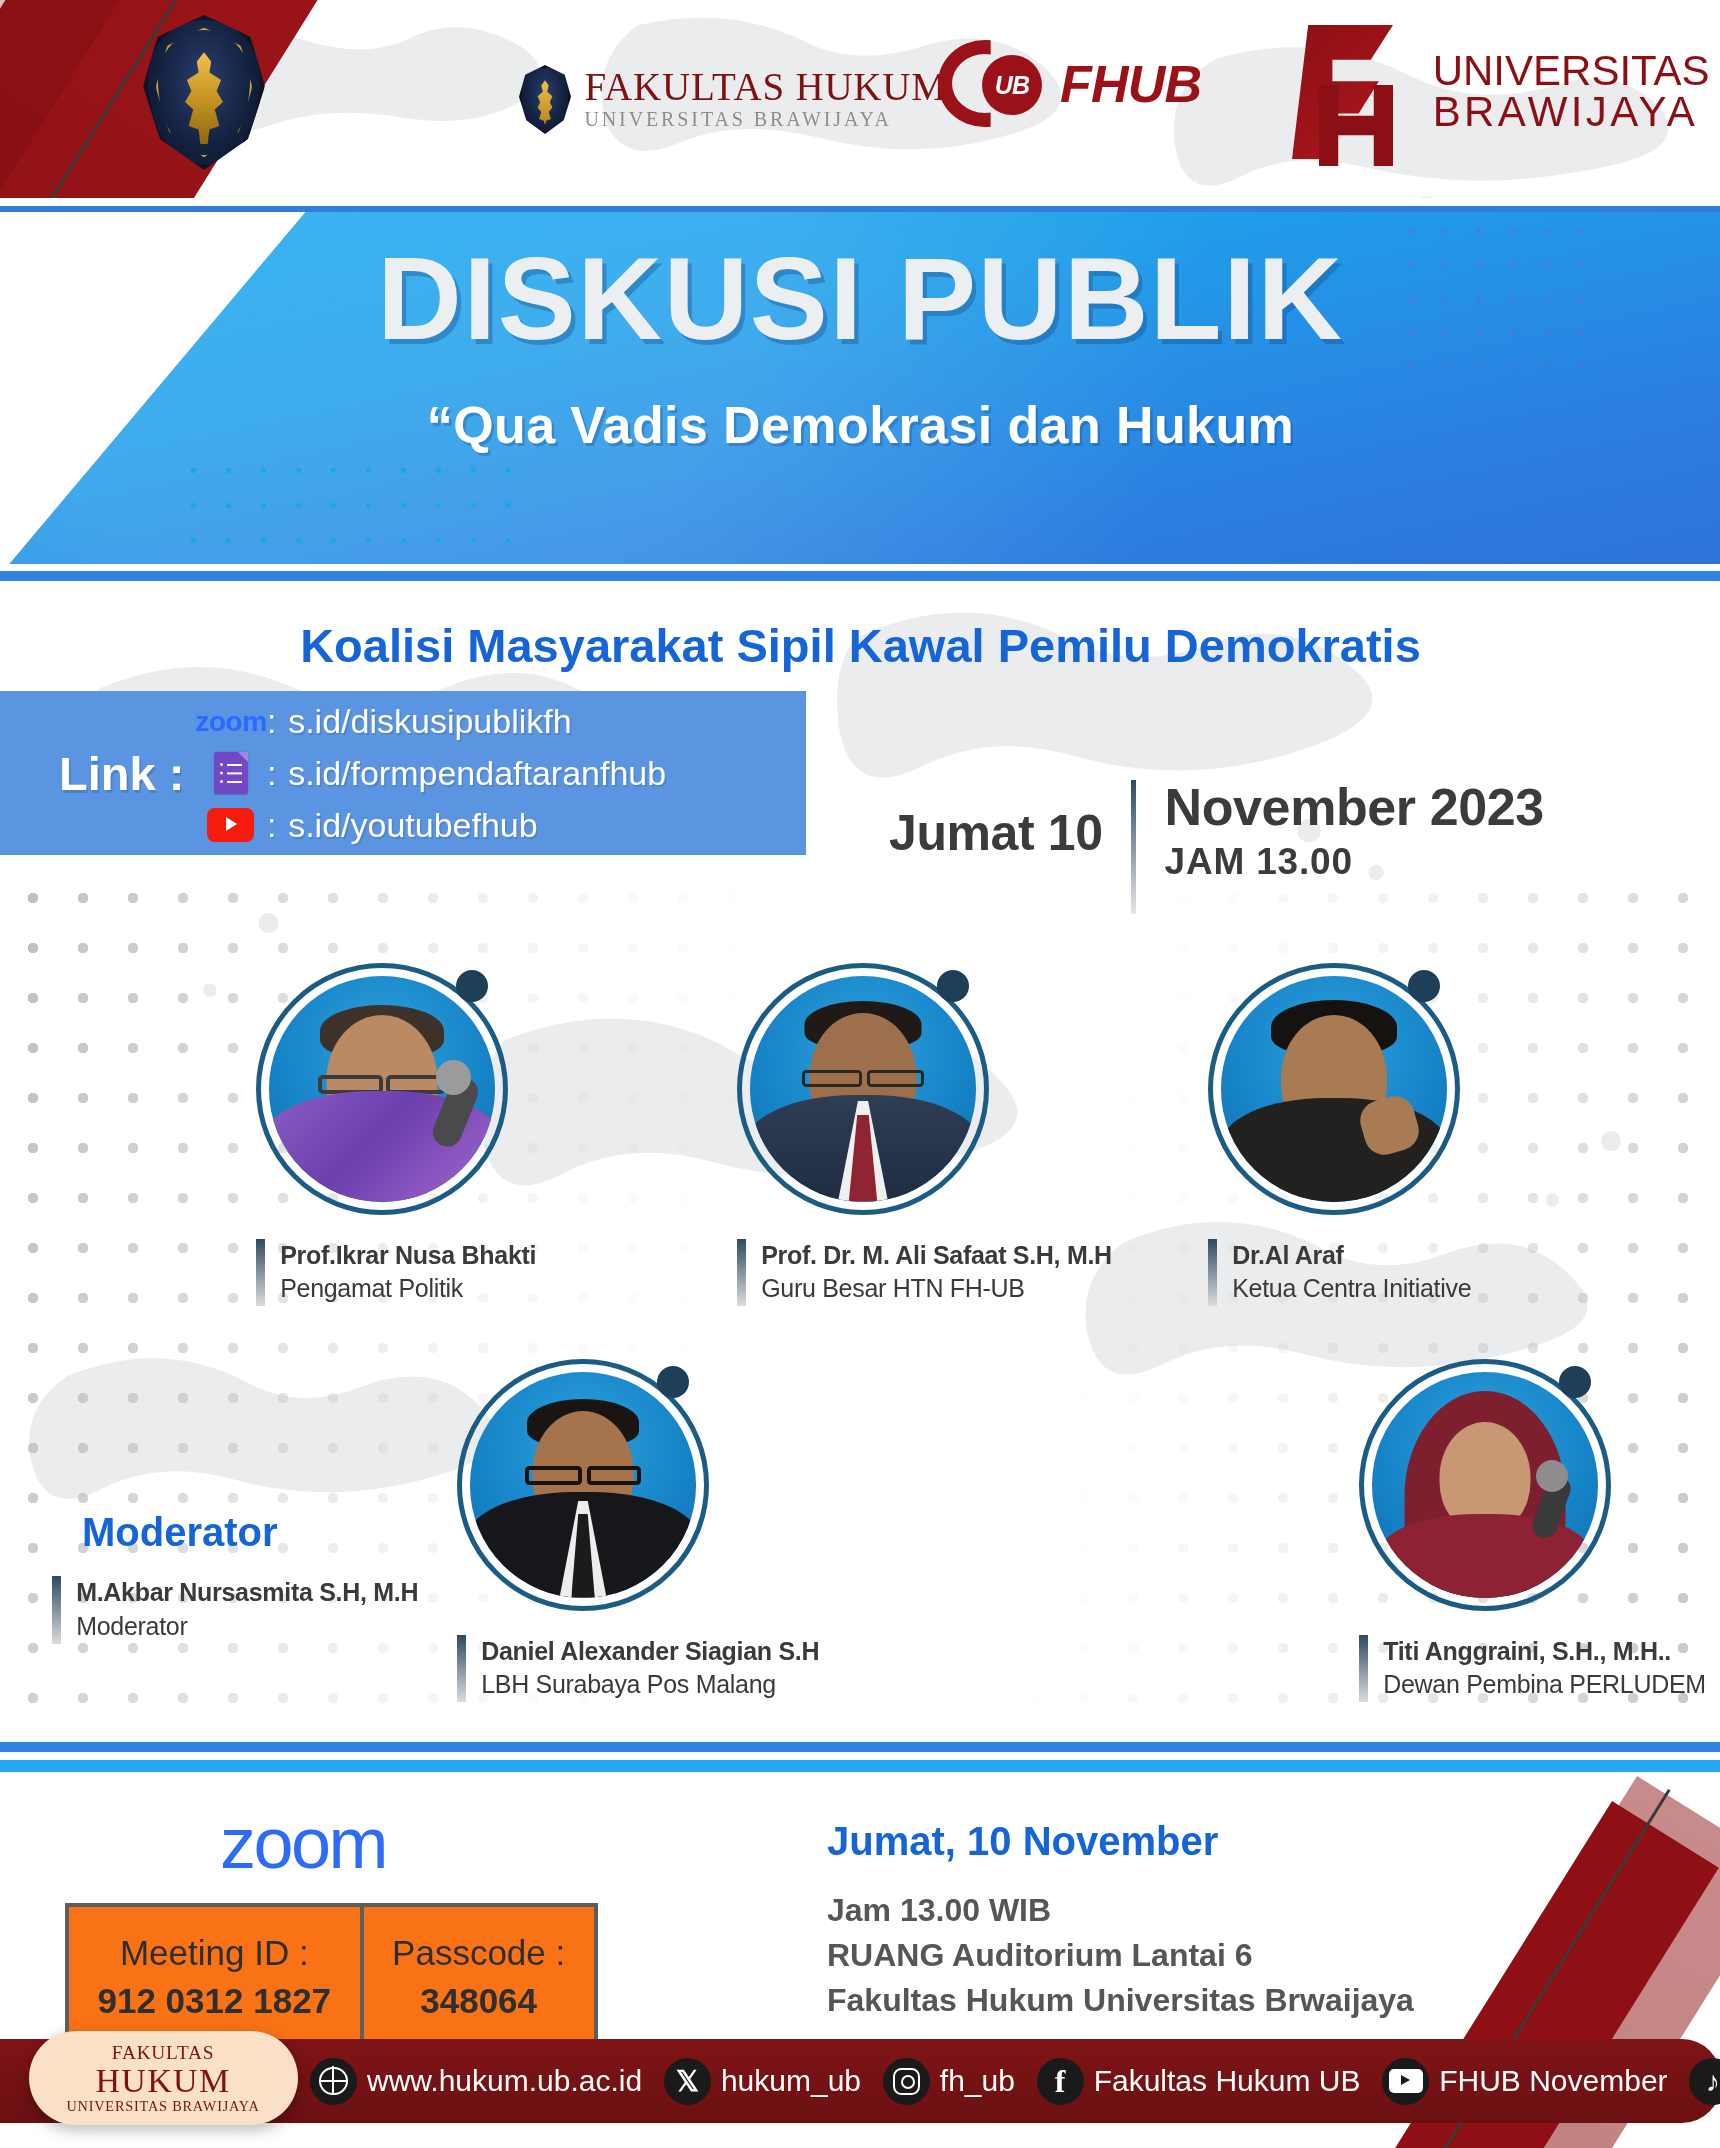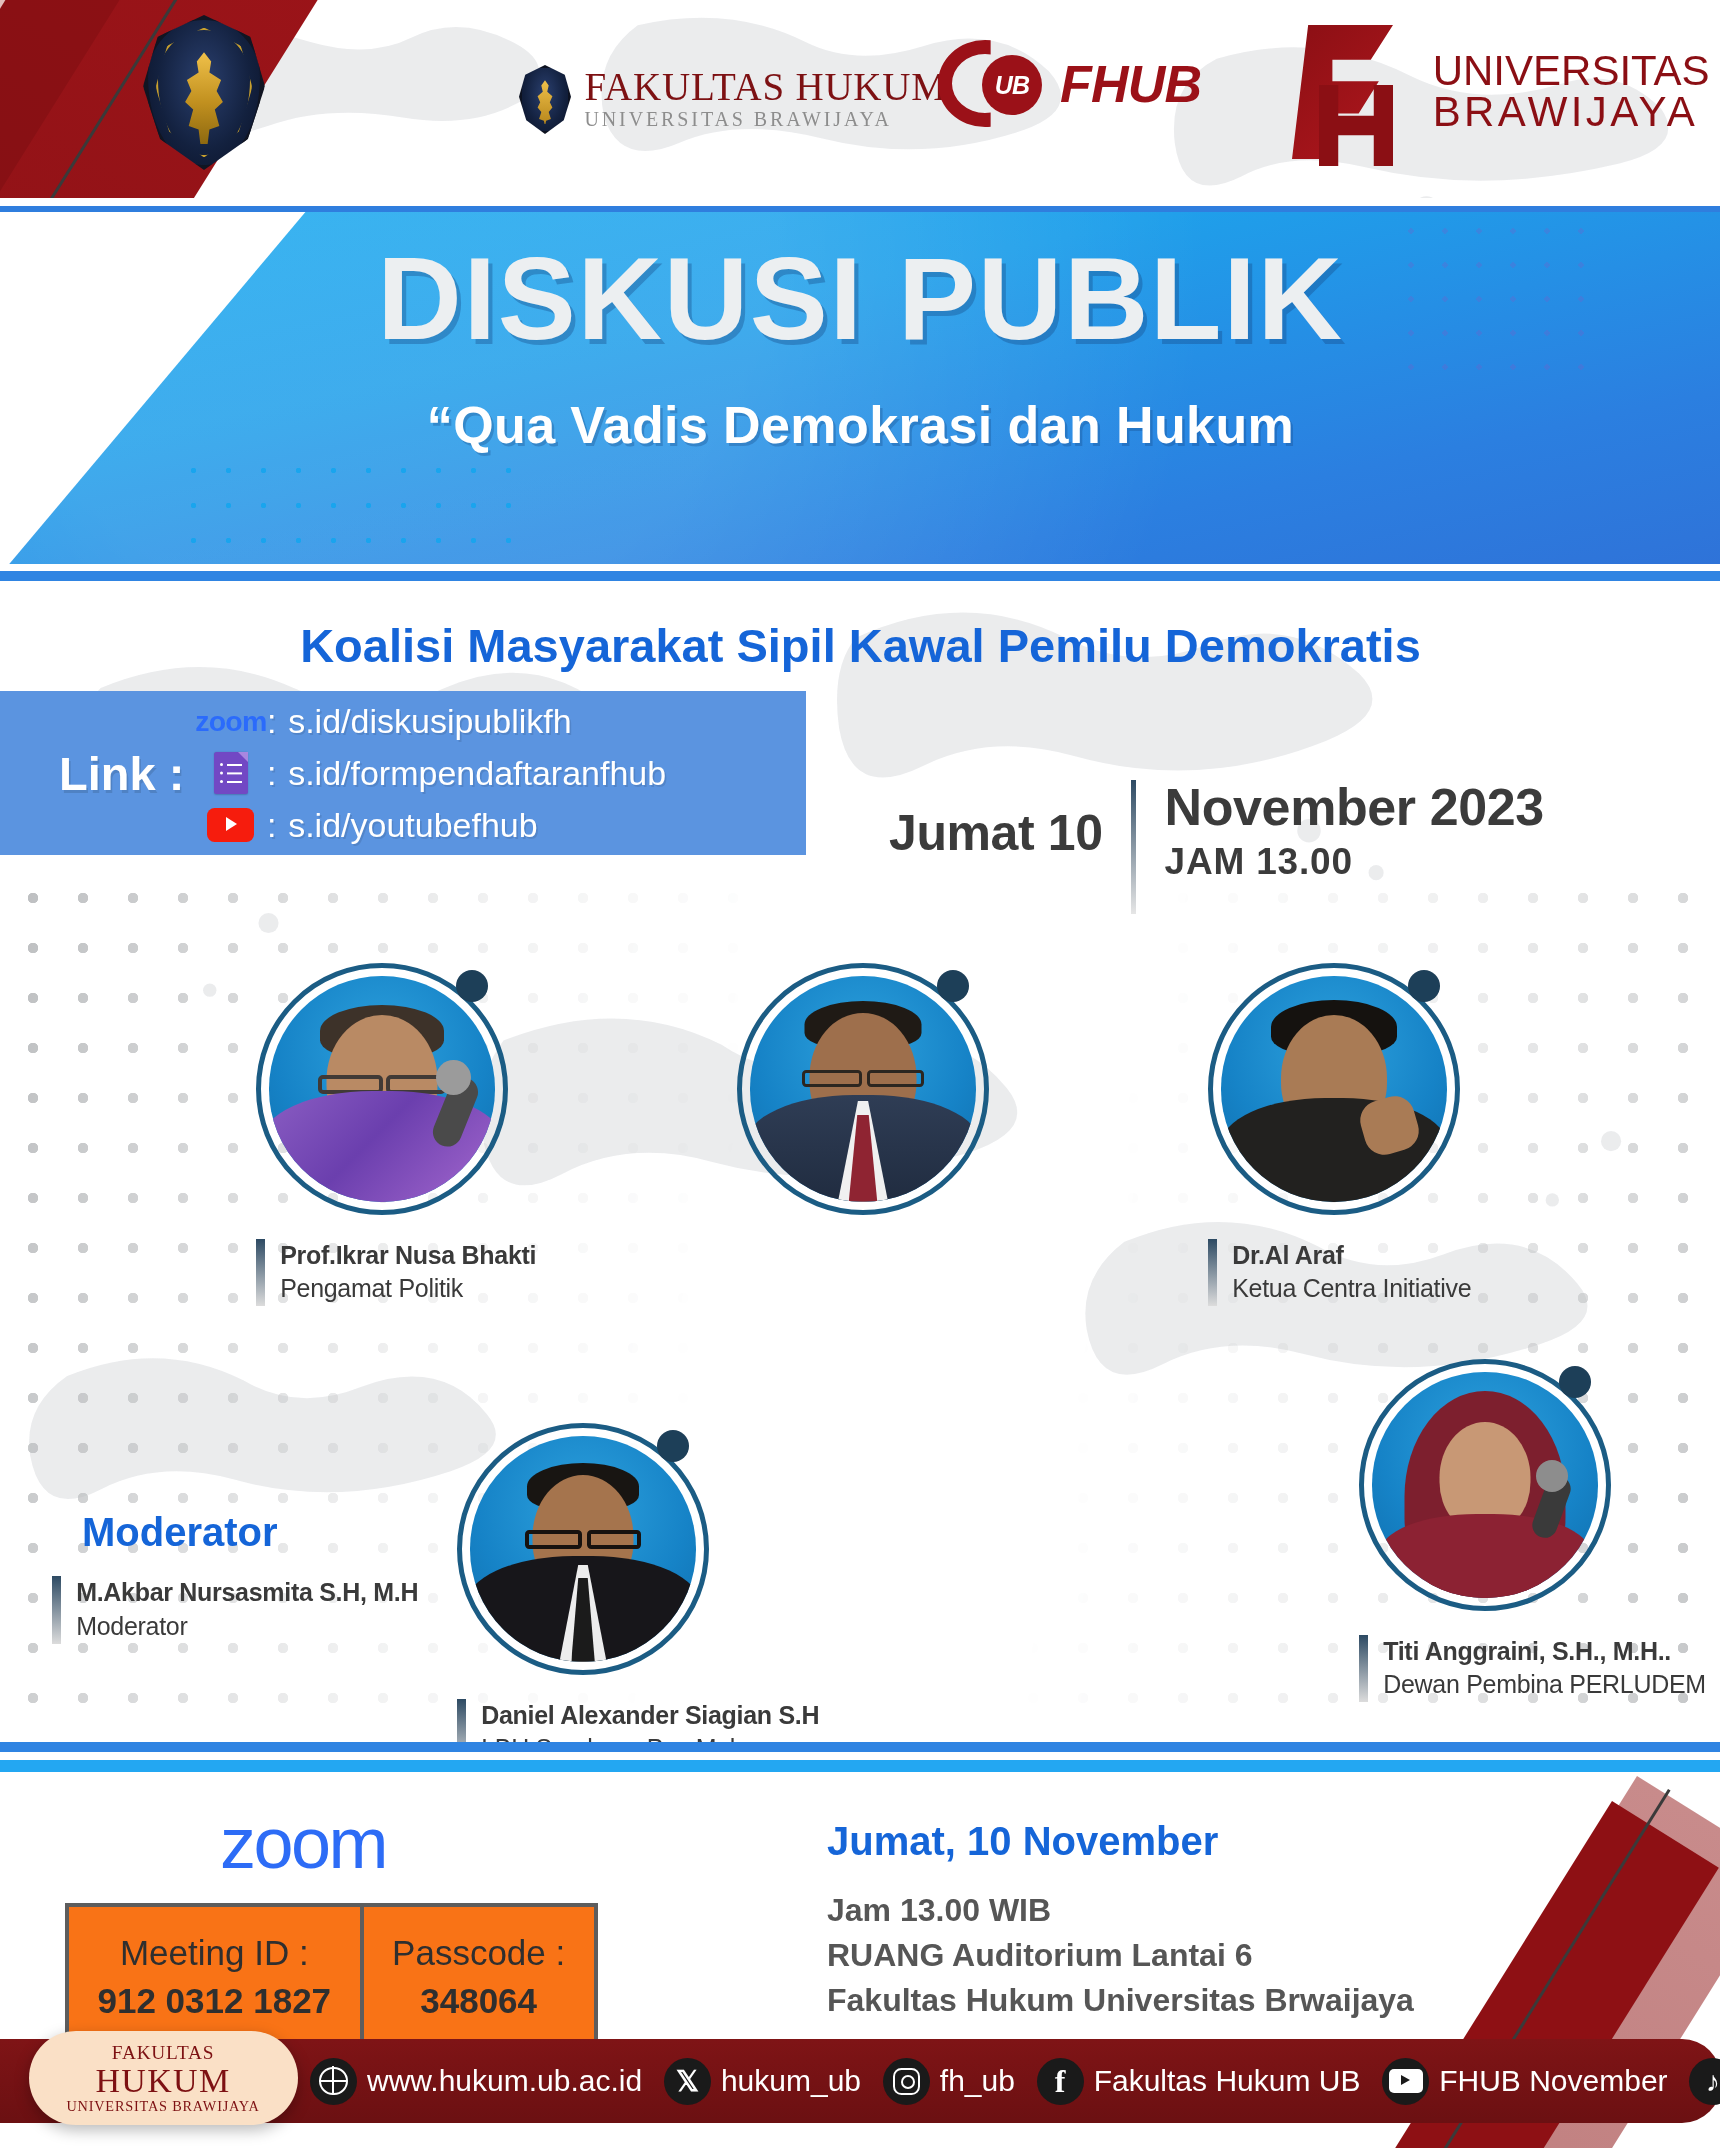--- a/index.html
+++ b/index.html
@@ -447,20 +447,24 @@
           <div style="position:absolute;left:117px;top:94px;width:57px;height:17px;border:3.4px solid #2c2620;border-radius:4.2px;"></div>
           <div class="body" style="bottom:0; width:235px; height:107px; background:linear-gradient(180deg,#2f3d55,#202c40);"></div>
           <div style="position:absolute;left:50%;transform:translateX(-50%);bottom:0;width:50px;height:101px;background:#f0f0f0;clip-path:polygon(40% 0,60% 0,100% 100%,0 100%);"></div>
           <div style="position:absolute;left:50%;transform:translateX(-50%);bottom:0;width:28.5px;height:87px;background:#8f2432;clip-path:polygon(30% 0,70% 0,100% 100%,0 100%);"></div>
         </div>
       </div>
       <div class="knob"></div>
     </div>
     <div class="namecard">
       <div class="bar"></div>
+      <div>
+        <div class="nm">Prof. Dr. M. Ali Safaat S.H, M.H</div>
+        <div class="rl">Guru Besar HTN FH-UB</div>
+      </div>
     </div>
   </div>
 
   <div class="speaker" style="left:1208px; top:963px; width:386px;">
     <div class="avatar">
       <div class="ringout"></div>
       <div class="photo">
         <div class="ptrait">
           <div class="hair" style="top:23.5px; width:126px; height:54px; background:#15120f;"></div>
           <div class="head" style="top:39px; width:106px; height:126px; background:#a97b55;"></div>
@@ -483,21 +487,21 @@
   <div class="mod-card">
     <div class="namecard" style="margin-top:0;">
       <div class="bar"></div>
       <div>
         <div class="nm">M.Akbar Nursasmita S.H, M.H</div>
         <div class="rl">Moderator</div>
       </div>
     </div>
   </div>
 
-  <div class="speaker" style="left:457px; top:1423px; width:394px;">
+  <div class="speaker" style="left:457px; top:1359px; width:394px;">
     <div class="avatar">
       <div class="ringout"></div>
       <div class="photo">
         <div class="ptrait">
           <div class="hair" style="top:27px; width:112px; height:47px; background:#181512;"></div>
           <div class="head" style="top:39px; width:101px; height:123px; background:#a5744d;"></div>
           <div style="position:absolute;left:55px;top:94px;width:57px;height:18.5px;border:4.2px solid #17120f;border-radius:4.2px;"></div>
           <div style="position:absolute;left:117px;top:94px;width:54px;height:18.5px;border:4.2px solid #17120f;border-radius:4.2px;"></div>
           <div class="body" style="bottom:0; width:235px; height:106px; background:#17161a;"></div>
           <div style="position:absolute;left:50%;transform:translateX(-50%);bottom:0;width:47px;height:97px;background:#ededed;clip-path:polygon(40% 0,60% 0,100% 100%,0 100%);"></div>

